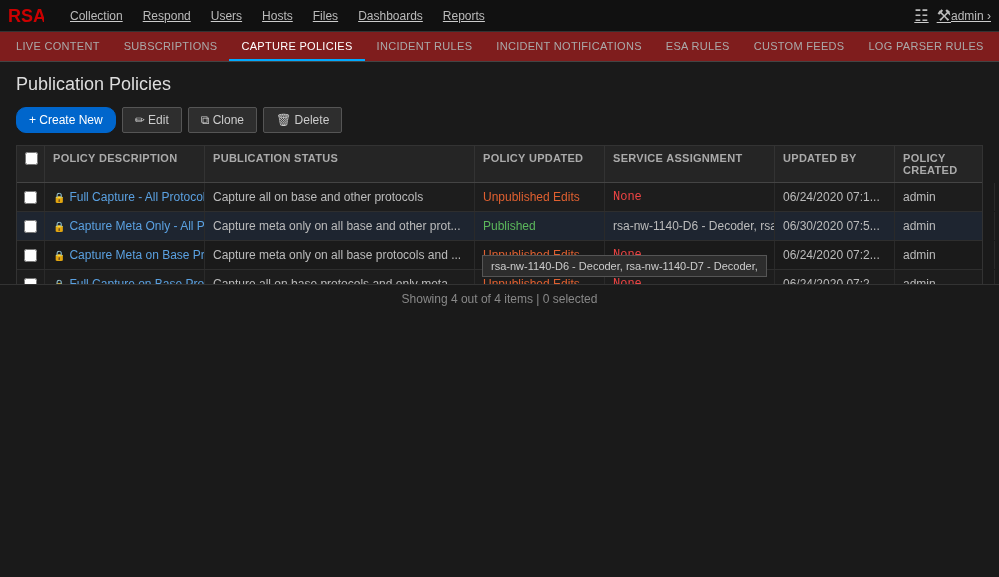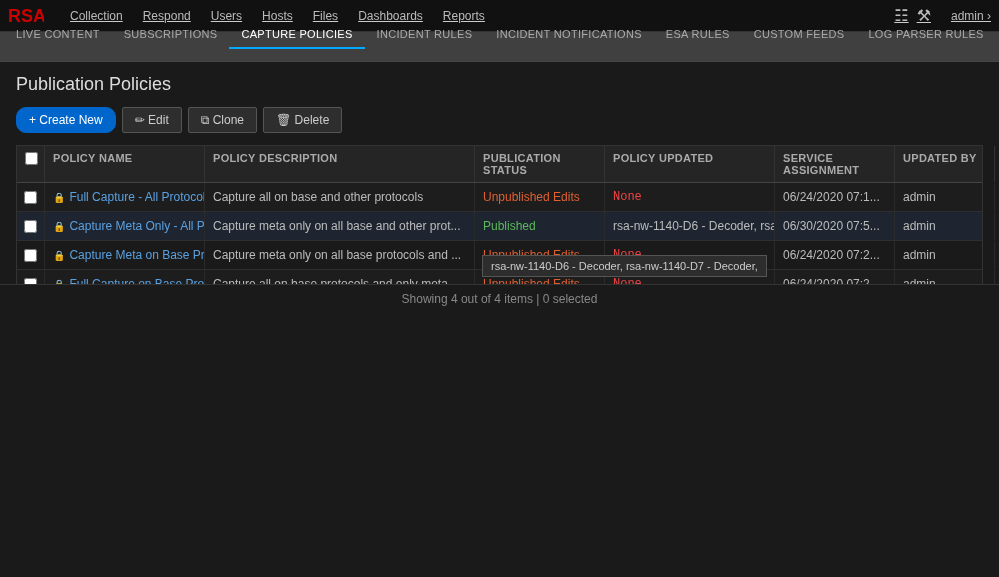--- a/index.html
+++ b/index.html
@@ -30,25 +30,25 @@
       align-items: center;
       cursor: pointer;
     }
     .top-nav .spacer { flex: 1; }
     .top-nav .right-icons { display: flex; align-items: center; gap: 8px; color: #bbb; }
     .top-nav .right-icons span { font-size: 16px; cursor: pointer; }
     .top-nav .admin { color: #bbb; font-size: 12px; cursor: pointer; }
 
     
     .tab-bar {
-      background: #404040;
+      background: #7f1d1d;
       height: 30px;
       display: flex;
       align-items: flex-end;
-      padding: 0 0 12px 4px;
+      padding: 0 0 0 4px;
       border-bottom: 1px solid #444;
     }
     .tab-item {
       color: #aaa;
       font-size: 11px;
       padding: 0 12px;
       height: 28px;
       display: flex;
       align-items: center;
       cursor: pointer;
@@ -199,21 +199,21 @@
   <div class="nav-item">Users</div>
   <div class="nav-item">Hosts</div>
   <div class="nav-item">Files</div>
   <div class="nav-item">Dashboards</div>
   <div class="nav-item">Reports</div>
   <div class="spacer"></div>
   <div class="right-icons">
     <span>☷</span>
     <span>⚒</span>
   </div>
-  <div class="admin" style="margin-left:20px;">admin ›</div>
+  <div class="admin" style="margin-left:0;">admin ›</div>
 </div>
 
 <div class="tab-bar">
   <div class="tab-item">Live Content</div>
   <div class="tab-item">Subscriptions</div>
   <div class="tab-item active">Capture Policies</div>
   <div class="tab-item">Incident Rules</div>
   <div class="tab-item">Incident Notifications</div>
   <div class="tab-item">ESA Rules</div>
   <div class="tab-item">Custom Feeds</div>
@@ -230,21 +230,20 @@
       <button class="btn">⧉ Clone</button>
       <button class="btn">🗑 Delete</button>
     </div>
 
     <div class="table-container">
 
       <div class="table-header">
         <div class="col-head cell-check">
           <input type="checkbox" style="">
         </div>
-        <div class="col-head">Policy Name</div>
         <div class="col-head">Policy Description</div>
         <div class="col-head">Publication Status</div>
         <div class="col-head">Policy Updated</div>
         <div class="col-head">Service Assignment</div>
         <div class="col-head">Updated By</div>
         <div class="col-head">Policy Created</div>
 
       </div>
 
       <div class="table-row">

